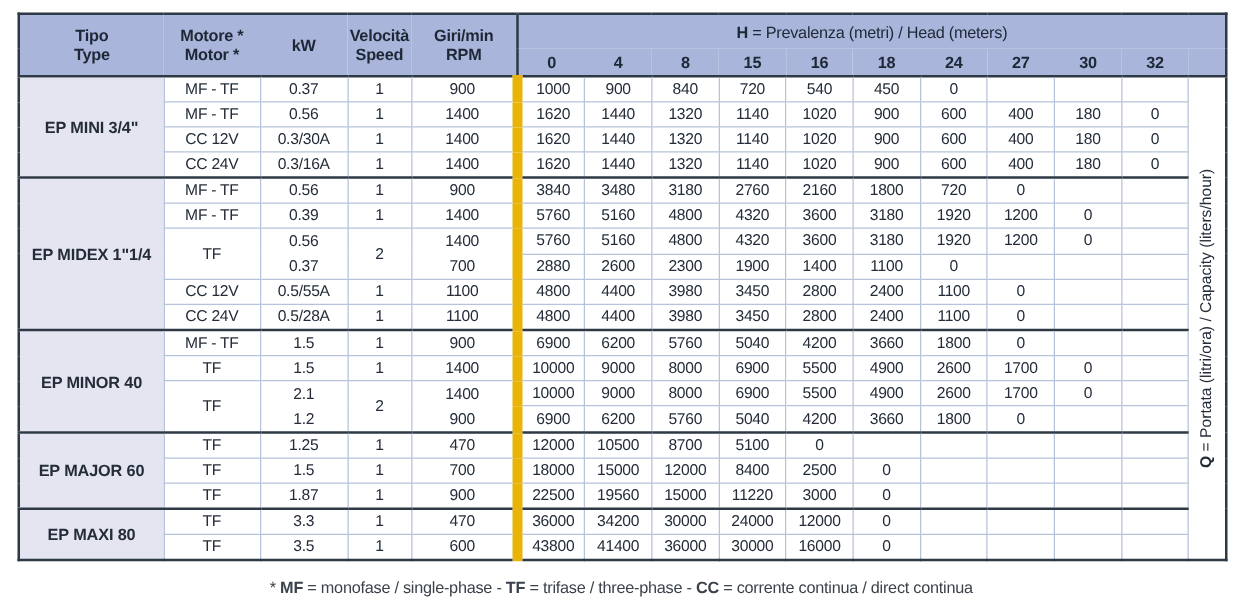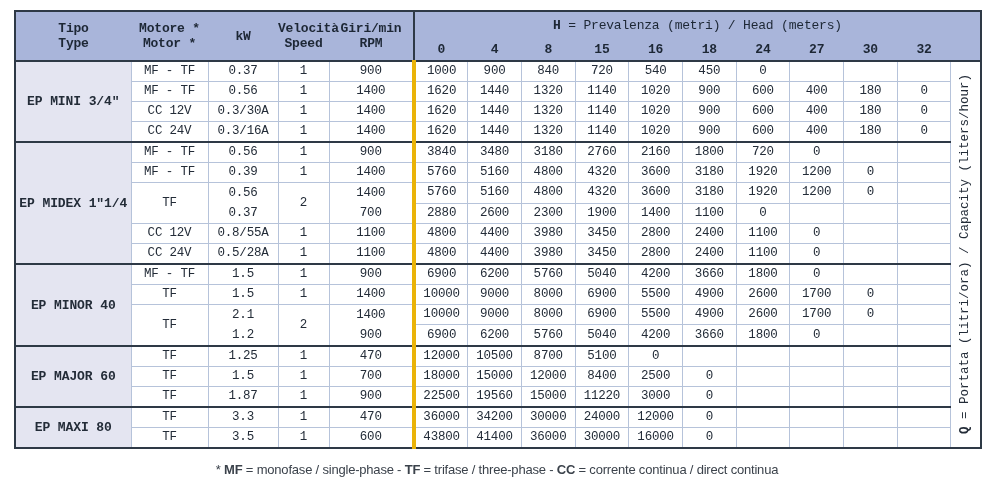--- a/index.html
+++ b/index.html
@@ -10,21 +10,20 @@
     letter-spacing:-0.2px;
   }
   .page { position:relative; width:994px; height:489px; }
 
   table.spec {
     border-collapse:collapse;
     table-layout:fixed;
     width:966px;
     margin:10px 0 0 14px;
     border:2px solid #2e3946;
-    font-family:Liberation Mono, monospace;
   }
 
   
   thead th {
     background:#a9b5da;
     border:0;
     font-weight:700;
     font-size:13px;
     color:#1d2735;
     vertical-align:middle;
@@ -51,21 +50,21 @@
     overflow:hidden;
     white-space:nowrap;
   }
   td.tipo {
     background:#e4e5f1;
     font-weight:700;
     font-size:13px;
     letter-spacing:-0.1px;
   }
   tr.sec-start td { border-top:2px solid #2e3946; }
-  td.vfirst { border-left:4px solid #eab308; }
+  td.vfirst { border-left:8px solid #eab308; }
   td.stack { line-height:normal; }
   td.stack div { height:20px; line-height:20px; }
 
   td.qcell { background:#ffffff; vertical-align:middle; }
   .qtext {
     writing-mode:vertical-rl;
     transform:rotate(180deg);
     margin:0 auto;
     font-size:12.5px;
     white-space:nowrap;
@@ -277,21 +276,21 @@
           <td>1900</td>
           <td>1400</td>
           <td>1100</td>
           <td>0</td>
           <td></td>
           <td></td>
           <td></td>
         </tr>
         <tr>
           <td>CC 12V</td>
-          <td>0.8/55A</td>
+          <td>0.5/55A</td>
           <td>1</td>
           <td>1100</td>
           <td class="vfirst">4800</td>
           <td>4400</td>
           <td>3980</td>
           <td>3450</td>
           <td>2800</td>
           <td>2400</td>
           <td>1100</td>
           <td>0</td>

